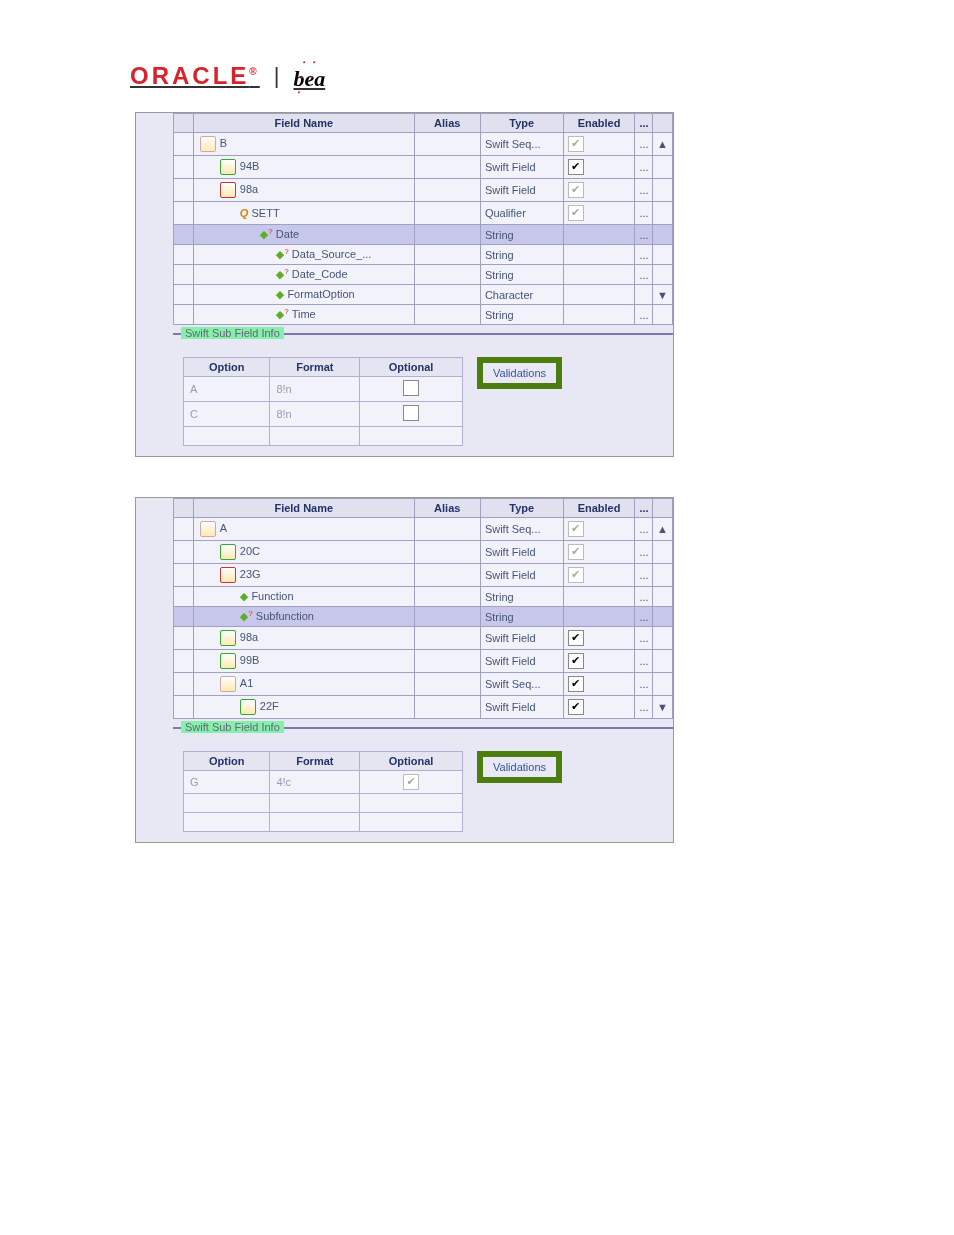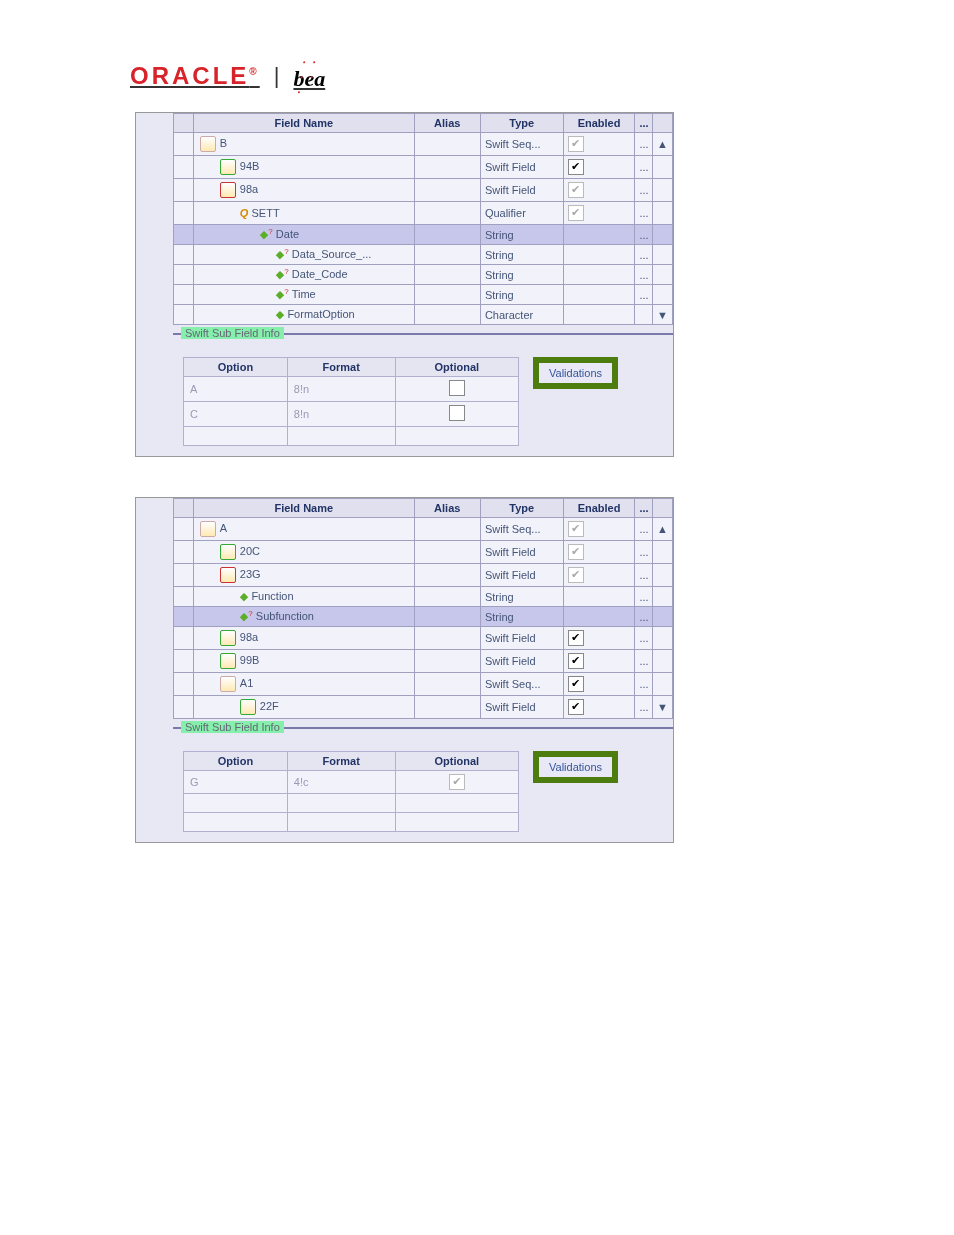--- a/index.html
+++ b/index.html
@@ -147,21 +147,21 @@
     top:-8px;
     display:inline-block;
   }
   .subwrap {
     display:flex;
     gap:14px;
     align-items:flex-start;
   }
   .subtbl {
     border-collapse:collapse;
-    width:336px;
+    width:280px;
   }
   .subtbl th, .subtbl td {
     border:1px solid #b0b0d0;
     font-size:11px;
     padding:3px 6px;
     text-align:center;
   }
   .subtbl th { background:#e5e5f2; color:#223366; font-weight:bold; }
   .subtbl td { background:#f2f2fa; color:#9a9ab5; }
   .valbtn {
@@ -271,35 +271,35 @@
           <td></td>
           <td><span class="indent4"><span class="ico-diamond ico-diamondq">◆</span> <span>Date_Code</span></span></td>
           <td></td>
           <td>String</td>
           <td class="center"></td>
           <td class="center dots">...</td>
           <td class="scrollcell-track"></td>
         </tr>
         <tr>
           <td></td>
-          <td><span class="indent4"><span class="ico-diamond ico-diamondq">◆</span> <span>Time</span></span></td>
-          <td></td>
-          <td>String</td>
-          <td class="center"></td>
-          <td class="center dots">...</td>
-          <td class="scrollcell-track"></td>
-        </tr>
-        <tr>
-          <td></td>
           <td><span class="indent4"><span class="ico-diamond">◆</span> <span>FormatOption</span></span></td>
           <td></td>
           <td>Character</td>
           <td class="center"></td>
           <td class="center dots"></td>
           <td class="scrollcell-dn">▼</td>
+        </tr>
+        <tr>
+          <td></td>
+          <td><span class="indent4"><span class="ico-diamond ico-diamondq">◆</span> <span>Time</span></span></td>
+          <td></td>
+          <td>String</td>
+          <td class="center"></td>
+          <td class="center dots">...</td>
+          <td class="scrollcell-track"></td>
         </tr>
       </tbody>
   </table>
 
   <div class="infobox">
     <span class="legend">Swift Sub Field Info</span>
     <div class="infobox-inner">
       <div class="subwrap">
         <table class="subtbl">
           <thead>

